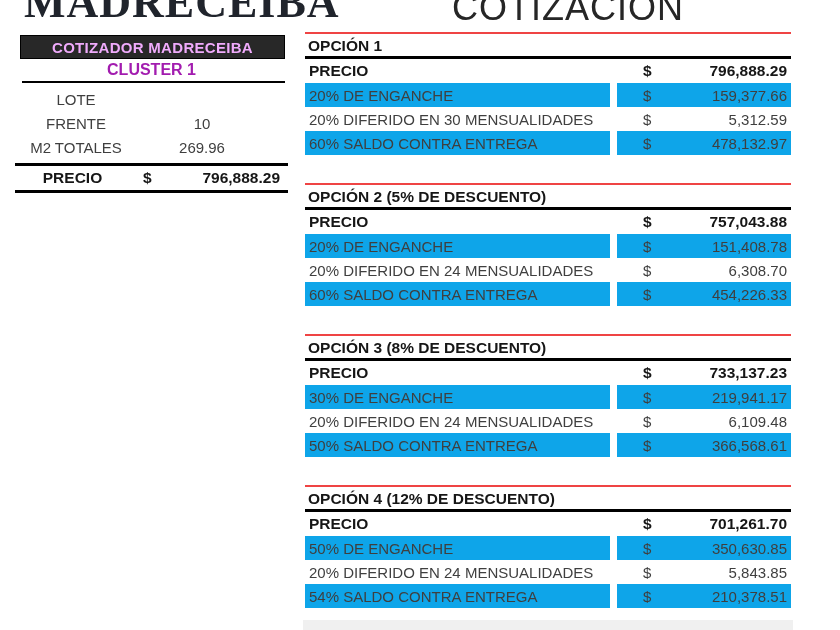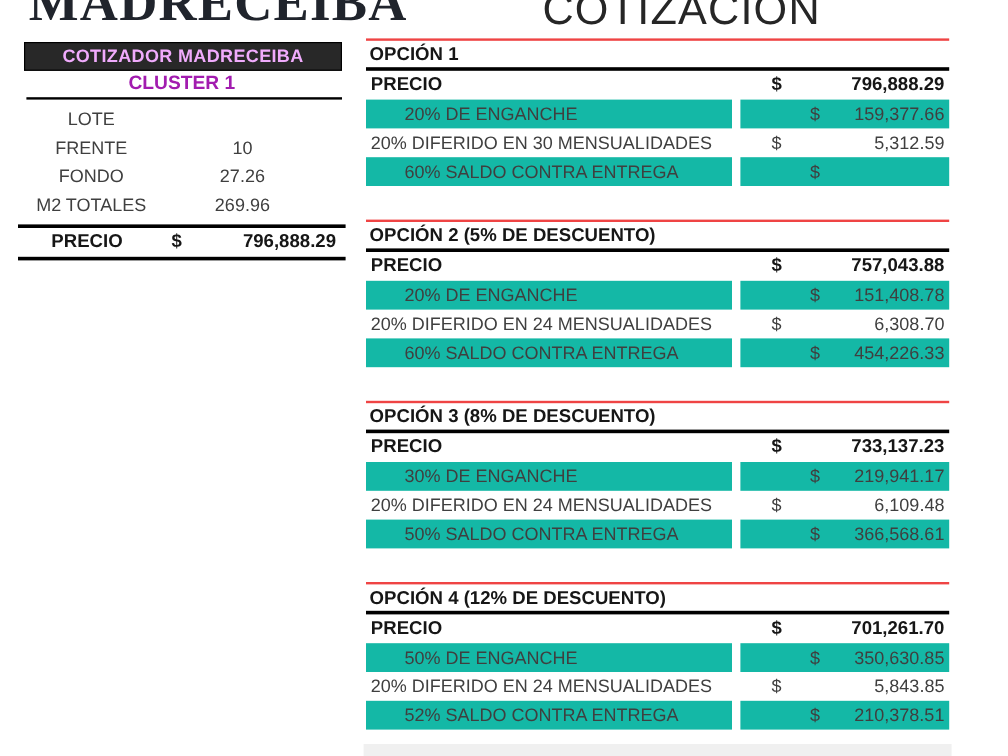--- a/index.html
+++ b/index.html
@@ -47,21 +47,21 @@
     border-top:2px solid #ef4444; border-bottom:3px solid #000;
     font-weight:bold; font-size:15.5px; color:#161616;
     padding:2px 0 1px 3px; line-height:19px; height:19px;
   }
   .row { display:flex; height:24px; font-size:15px; color:#3f3f3f; }
   .row > div { height:100%; display:flex; align-items:center; box-sizing:border-box; }
   .row .label { flex:1; padding-left:4px; }
   .row .money { width:174px; margin-left:7px; }
   .row .cur { padding-left:26px; }
   .row .val { flex:1; justify-content:flex-end; text-align:right; padding-right:4px; }
-  .row.shaded .label, .row.shaded .money { background:#14b8a6;padding-left:32px; }
+  .row.shaded .label, .row.shaded .money { background:#0ea5e9; }
   .row.bold { font-weight:bold; color:#161616; font-size:15.5px; }
   
   .partial-band { position:absolute; left:303px; top:620px; width:490px; height:10px; background:#f0f0f0; }
 </style>
 </head>
 <body>
 
 <div class="page">
 
   <div class="brand">MADRECEIBA</div>
@@ -74,24 +74,20 @@
     <div class="qp-specs">
       <div class="spec-row">
         <div class="spec-label">LOTE</div>
         <div class="spec-value"></div>
       </div>
       <div class="spec-row">
         <div class="spec-label">FRENTE</div>
         <div class="spec-value">10</div>
       </div>
       <div class="spec-row">
-        <div class="spec-label">FONDO</div>
-        <div class="spec-value">27.26</div>
-      </div>
-      <div class="spec-row">
         <div class="spec-label">M2 TOTALES</div>
         <div class="spec-value">269.96</div>
       </div>
     </div>
     <div class="qp-price">
       <div class="price-row">
         <div class="price-label">PRECIO</div>
         <div class="price-cur">$</div>
         <div class="price-val">796,888.29</div>
       </div>
@@ -120,20 +116,21 @@
         <div class="label">20% DIFERIDO EN 30 MENSUALIDADES</div>
         <div class="money">
           <span class="cur">$</span>
           <span class="val">5,312.59</span>
         </div>
       </div>
       <div class="row shaded">
         <div class="label">60% SALDO CONTRA ENTREGA</div>
         <div class="money">
           <span class="cur">$</span>
+          <span class="val">478,132.97</span>
         </div>
       </div>
     </div>
 
     <div class="opt">
       <div class="opt-title">OPCIÓN 2 (5% DE DESCUENTO)</div>
       <div class="row bold">
         <div class="label">PRECIO</div>
         <div class="money">
           <span class="cur">$</span>
@@ -212,21 +209,21 @@
         </div>
       </div>
       <div class="row">
         <div class="label">20% DIFERIDO EN 24 MENSUALIDADES</div>
         <div class="money">
           <span class="cur">$</span>
           <span class="val">5,843.85</span>
         </div>
       </div>
       <div class="row shaded">
-        <div class="label">52% SALDO CONTRA ENTREGA</div>
+        <div class="label">54% SALDO CONTRA ENTREGA</div>
         <div class="money">
           <span class="cur">$</span>
           <span class="val">210,378.51</span>
         </div>
       </div>
     </div>
 
   </div>
 
   <div class="partial-band"></div>

